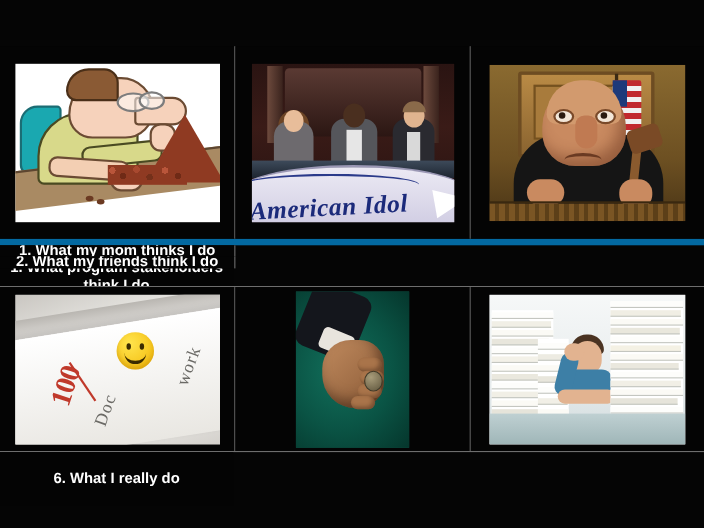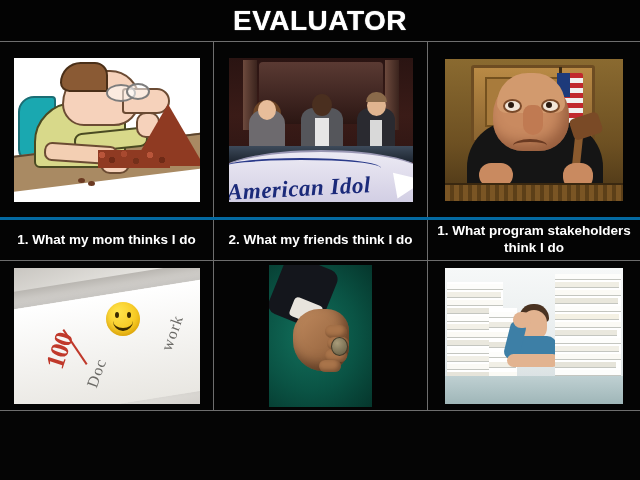--- a/index.html
+++ b/index.html
@@ -582,23 +582,20 @@
     position: absolute; left: 0; bottom: 0;
     width: 178px; height: 28px;
     background: linear-gradient(180deg, #bfd0d2, #9fb6b8);
   }
 </style>
 </head>
 <body>
 
 <div class="meme">
 
-  <div class="title-bar">
-    <div class="title-text">EVALUATOR</div>
-  </div>
 
   <div class="grid">
 
     <div class="row row-img">
 
       <div class="cell c1">
         <div class="imgwrap">
           <div class="photo p1">
             <div class="chair"></div>
             <div class="desktop"></div>
@@ -669,21 +666,21 @@
             <div class="gavel-handle"></div>
             <div class="gavel-head"></div>
             <div class="hand3"></div>
             <div class="hand3b"></div>
             <div class="deskfront"></div>
           </div>
         </div>
       </div>
     </div>
 
-    <div class="row row-cap row-divider" style="border-top:3px solid #0369a1;">
+    <div class="row row-cap row-divider" style="border-top:6px solid #0369a1;flex-direction:column;">
       <div class="cell c1 cap">1. What my mom thinks I do</div>
       <div class="cell c2 cap">2. What my friends think I do</div>
       <div class="cell c3 cap">1. What program stakeholders think I do</div>
     </div>
 
     <div class="row row-img2">
 
       <div class="cell c1">
         <div class="imgwrap">
           <div class="photo p4">
@@ -772,16 +769,17 @@
               <div class="sheetline" style="left:0; top:96px; width:66px; background:#fdfdfb;"></div>
             </div>
 
             <div class="tabletop"></div>
           </div>
         </div>
       </div>
     </div>
 
     <div class="row row-cap2" style="border-top:1px solid #6e6e6e;">
+      <div class="cell c3 cap">6. What I really do</div>
     </div>
 
   </div>
 </div>
 
 </body></html>

